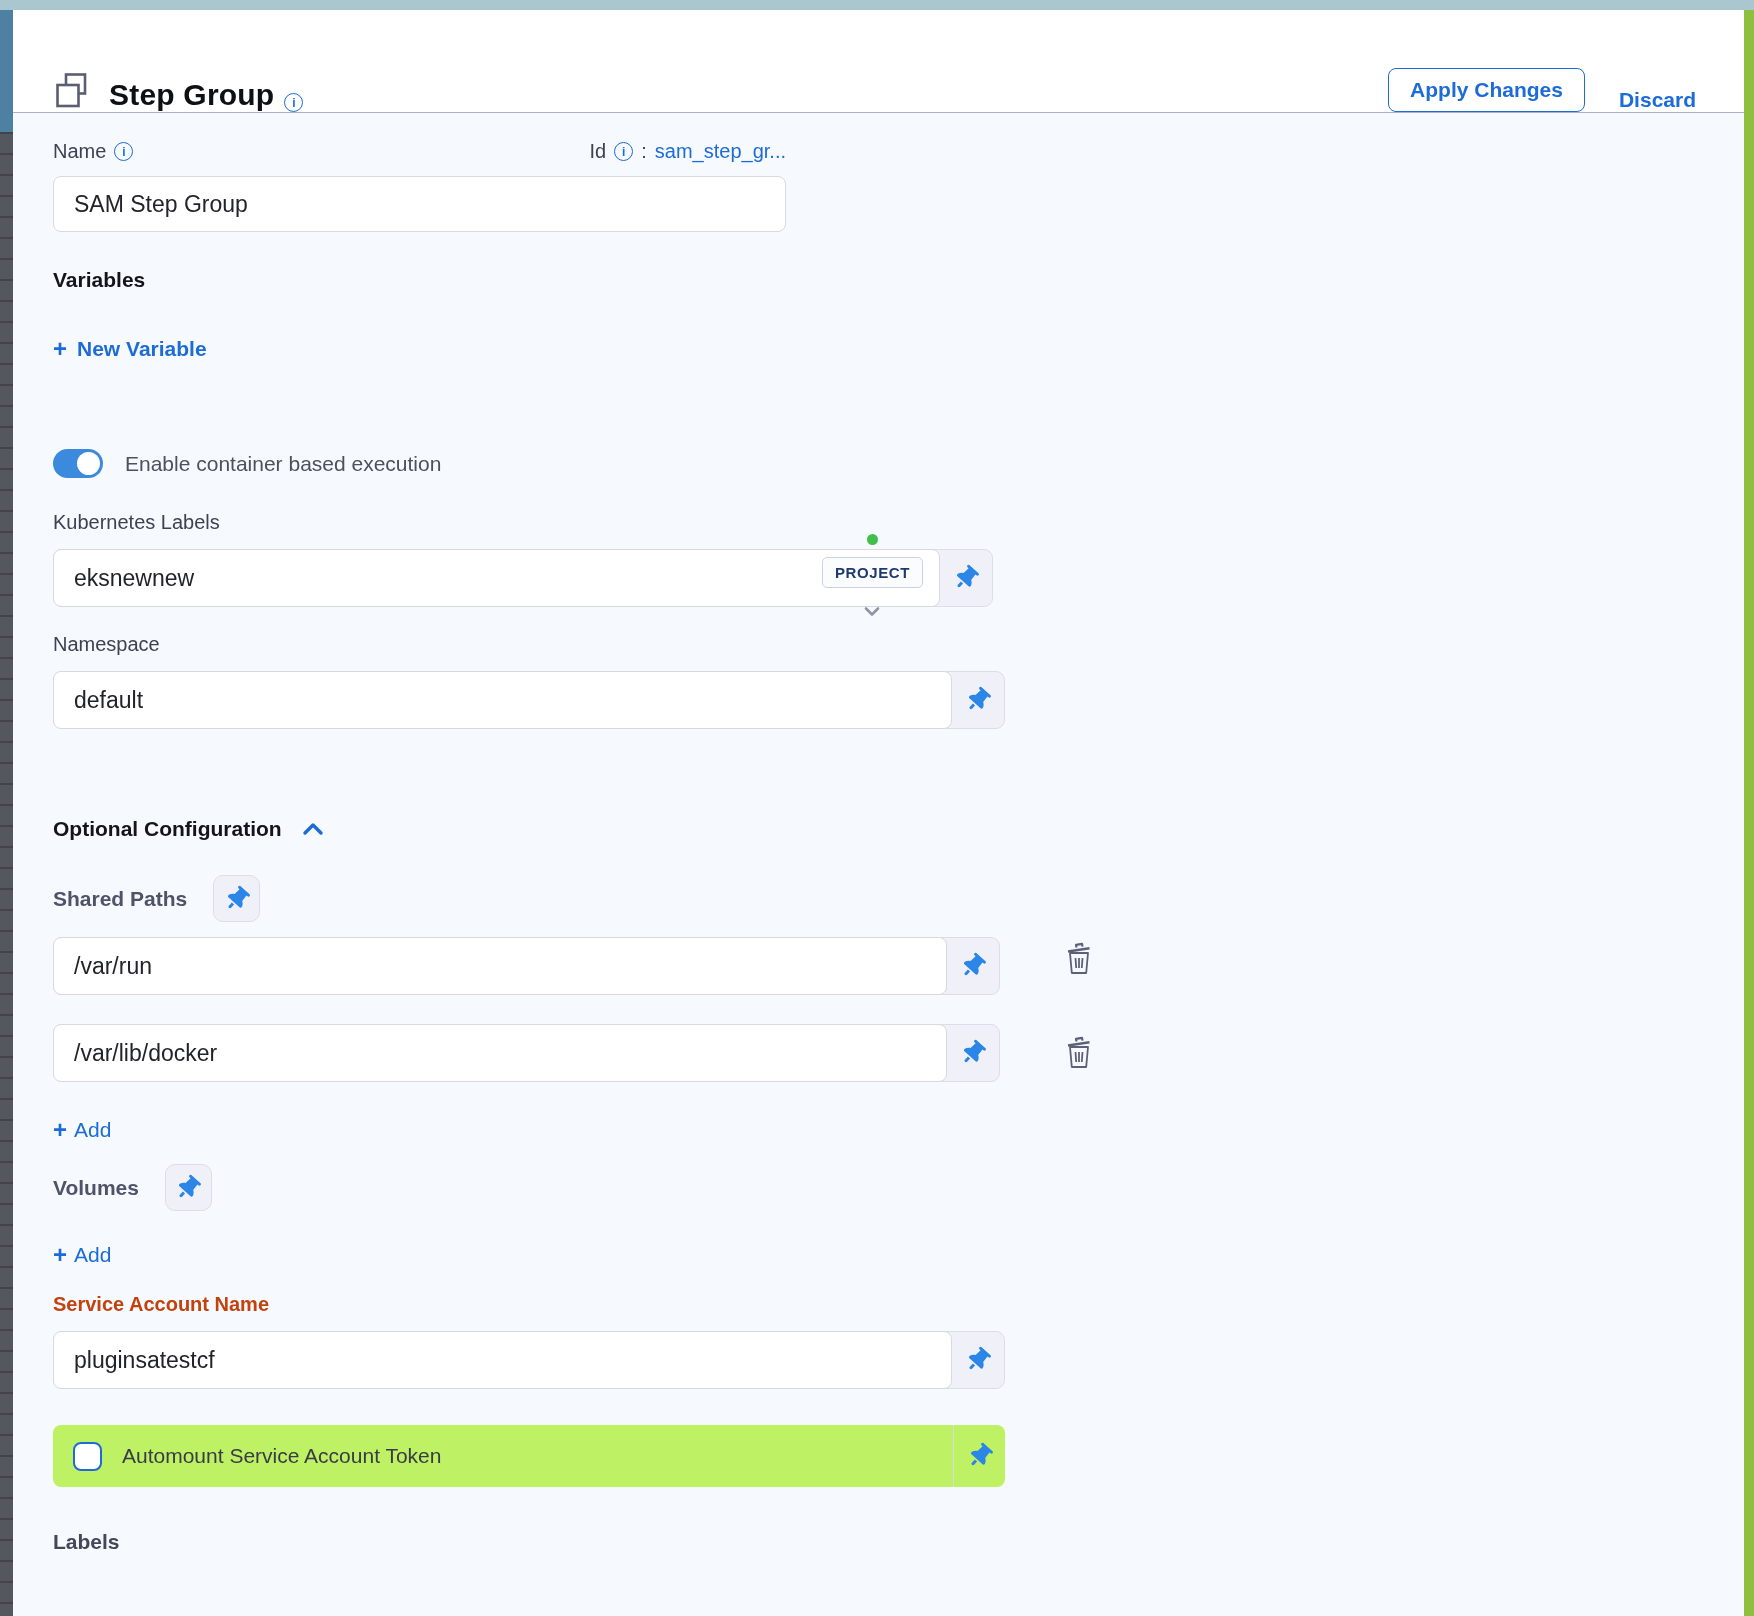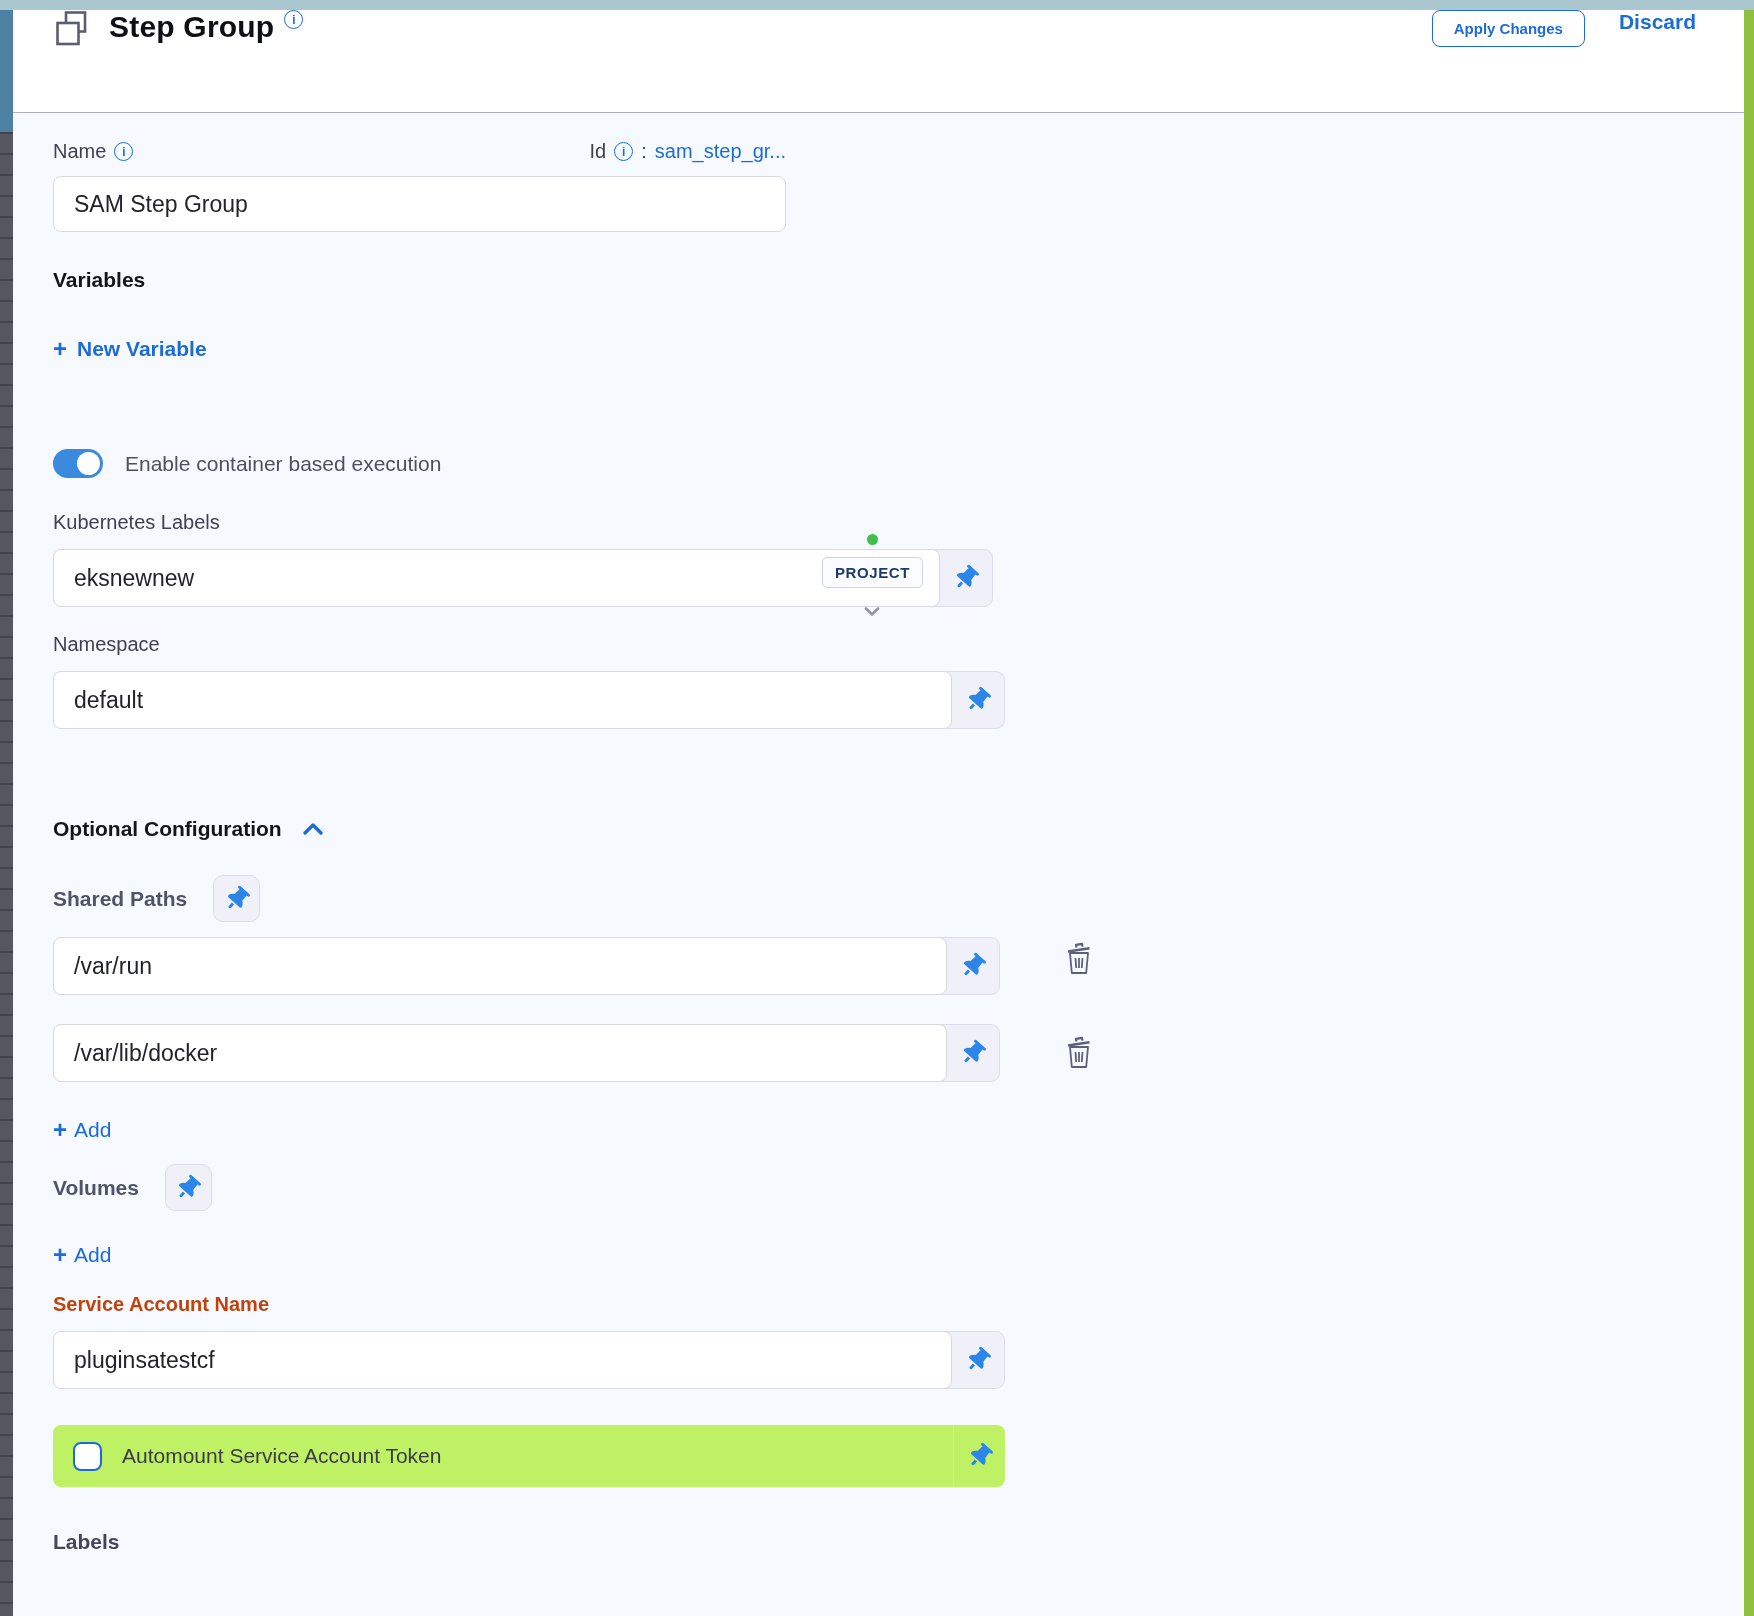--- a/index.html
+++ b/index.html
@@ -15,30 +15,30 @@
   .topbar { position:absolute; top:0; left:0; width:100%; height:10px; background:#AAC7CF; z-index:5; }
   .left-strip { width:13px; flex:0 0 13px; display:flex; flex-direction:column; }
   .left-strip .ls-top { height:122px; background:#4E80A3; }
   .left-strip .ls-bottom { flex:1; background:#54575D;
     background-image:repeating-linear-gradient(to bottom, rgba(0,0,0,0.22) 0 2px, transparent 2px 21px); }
   .right-strip { width:10px; flex:0 0 10px; background:#8FBF3F; }
   .panel { flex:1; display:flex; flex-direction:column; min-width:0; }
 
   
   .panel-header { background:#fff; height:103px; border-bottom:1px solid #AEAFC6;
-    display:flex; align-items:flex-start; padding:0 30px 0 42px; }
+    display:flex; align-items:flex-end; padding:0 30px 0 42px; }
   .title-icon { width:40px; height:40px; margin-right:14px; flex:0 0 auto; }
   .page-title { font-size:30px; font-weight:700; color:#0F1016; letter-spacing:0.2px; }
   .info-icon { display:inline-flex; align-items:center; justify-content:center;
     width:19px; height:19px; border:1.6px solid #1C6BD8; border-radius:50%;
     color:#1C6BD8; font-size:12px; font-weight:700; font-style:normal; line-height:1; }
   .title-info { margin-left:10px; }
   .header-spacer { flex:1; }
   .apply-btn { background:#fff; border:1.7px solid #1C6BD8; color:#1C6BD8; border-radius:8px;
-    font-size:15px; font-weight:600; padding:9px 21px; cursor:pointer;
+    font-size:21px; font-weight:600; padding:9px 21px; cursor:pointer;
     font-family:inherit; }
   .discard-link { color:#1C6BD8; font-size:21px; font-weight:600; margin:0 18px 0 34px; cursor:pointer; }
 
   
   .content { flex:1; padding:27px 0 0 40px; }
 
   .name-row { width:733px; display:flex; justify-content:space-between; align-items:center; }
   .field-label { font-size:20px; color:#3E4152; font-weight:500; display:flex; align-items:center; gap:8px; }
   .id-group { display:flex; align-items:center; gap:8px; font-size:20px; }
   .id-label { color:#3E4152; font-weight:500; }

